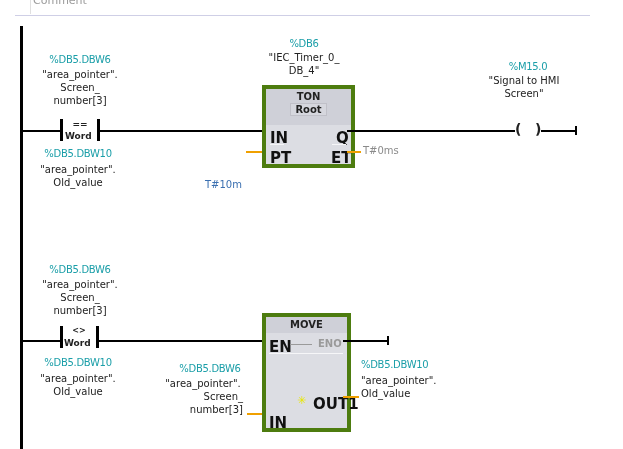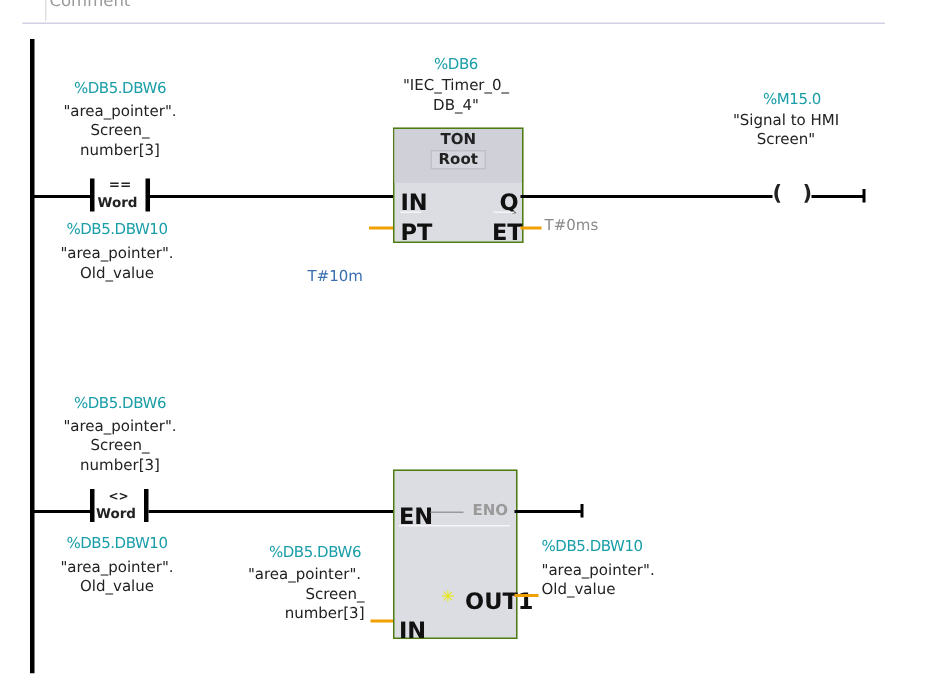--- a/index.html
+++ b/index.html
@@ -12,21 +12,21 @@
   .rail { left:20px; top:26px; width:3px; height:423px; background:#000; }
   .wire { background:#000; height:2px; }
   .owire { background:#f0a000; height:2px; }
   .addr { color:#1a9ea8; font-weight:normal; font-size:10px; text-align:center; letter-spacing:-0.3px; }
   .sym { color:#222; font-size:10px; text-align:center; line-height:13px; }
   .lit { color:#3a6fb0; font-size:10px; }
   .litgray { color:#8a8a8a; font-size:10px; }
   .contact-bar { width:3px; height:22px; background:#000; }
   .cmp-op { font-size:9px; font-weight:bold; text-align:center; width:26px; }
   .cmp-type { font-size:9px; font-weight:bold; text-align:left; width:30px; }
-  .box { background:#dcdde3; border:1px solid #4d7c0f; }
+  .box { background:#dcdde3; border:4px solid #4d7c0f; }
   .box-head { background:#cfd0d8; text-align:center; font-weight:bold; font-size:10px; }
   .pin { font-size:15px; font-weight:bold; color:#111; }
   .pin-dim { font-size:10px; font-weight:bold; color:#9a9a9a; }
   .pinline { background:#f6f6f8; height:1px; }
   .coil { font-size:14px; font-weight:bold; }
 </style>
 </head>
 <body>
 
 <div class="abs comment-bar"></div>
@@ -111,20 +111,21 @@
   <div class="abs contact-bar" style="left:96px;top:326px;"></div>
   <div class="abs wire" style="left:99px;top:340px;width:163px;"></div>
 
   <div class="abs addr" style="left:28px;top:357px;width:100px;">%DB5.DBW10</div>
   <div class="abs sym" style="left:28px;top:372px;width:100px;">
     <div>"area_pointer".</div>
     <div>Old_value</div>
   </div>
 
   <div class="abs box" style="left:262px;top:313px;width:81px;height:111px;">
+    <div class="box-head" style="height:16px;line-height:16px;">MOVE</div>
     <div class="abs pin" style="left:3px;top:21px;">EN</div>
     <div class="abs" style="left:24px;top:27px;width:22px;height:1px;background:#9a9a9a;"></div>
     <div class="abs pin-dim" style="left:52px;top:21px;">ENO</div>
     <div class="abs pinline" style="left:3px;top:36px;width:74px;"></div>
     <div class="abs" style="left:31px;top:77px;color:#e8e800;font-size:11px;font-weight:bold;">✳</div>
     <div class="abs pin" style="left:47px;top:78px;">OUT1</div>
     <div class="abs pin" style="left:3px;top:97px;">IN</div>
   </div>
 
   <div class="abs wire" style="left:343px;top:340px;width:45px;"></div>

